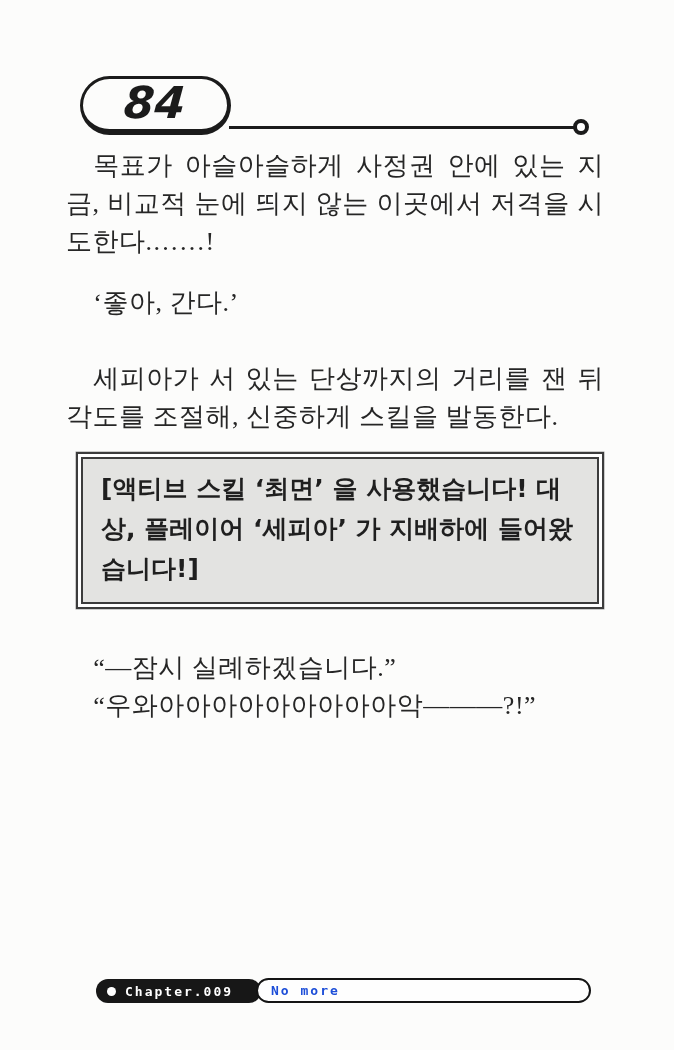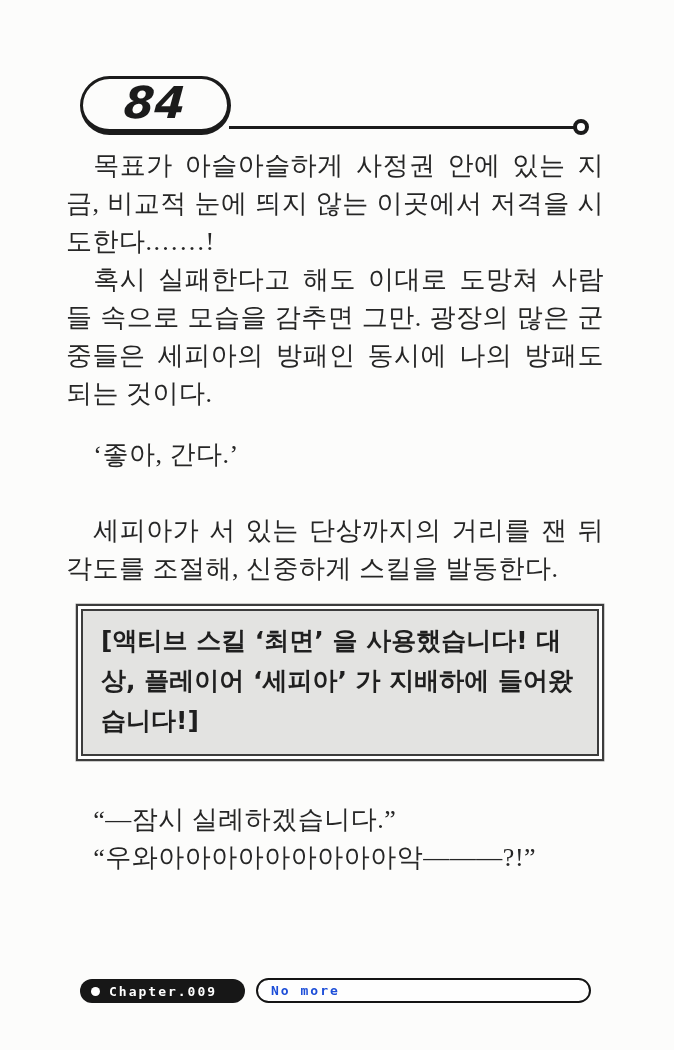--- a/index.html
+++ b/index.html
@@ -83,21 +83,21 @@
     line-height: 40px;
     letter-spacing: 0px;
     color: #1f1f1f;
     text-indent: 0;
     text-align: left;
   }
 
   
   .footer-chapter {
     position: absolute;
-    left: 80px; top: 979px;
+    left: 96px; top: 979px;
     width: 165px; height: 24px;
     background: #171717;
     border-radius: 13px;
     display: flex; align-items: center;
   }
   .footer-bullet {
     width: 9px; height: 9px;
     border-radius: 50%;
     background: #ffffff;
     margin-left: 11px;
@@ -137,21 +137,20 @@
 <div class="page">
 
   <div class="pagenum-capsule">
     <span class="pagenum">84</span>
   </div>
   <div class="header-rule"></div>
   <div class="header-ring"></div>
 
   <div class="body-col">
     <p>목표가 아슬아슬하게 사정권 안에 있는 지금, 비교적 눈에 띄지 않는 이곳에서 저격을 시도한다.……!</p>
-    <p>혹시 실패한다고 해도 이대로 도망쳐 사람들 속으로 모습을 감추면 그만. 광장의 많은 군중들은 세피아의 방패인 동시에 나의 방패도 되는 것이다.</p>
     <p class="gap-small">‘좋아, 간다.’</p>
     <p class="gap-large">세피아가 서 있는 단상까지의 거리를 잰 뒤 각도를 조절해, 신중하게 스킬을 발동한다.</p>
 
     <div class="sysbox-outer">
       <div class="sysbox-inner">[액티브 스킬 ‘최면’ 을 사용했습니다! 대상, 플레이어 ‘세피아’ 가 지배하에 들어왔습니다!]</div>
     </div>
 
     <p class="gap-dialogue">“—잠시 실례하겠습니다.”</p>
     <p>“우와아아아아아아아아아악———?!”</p>
 

